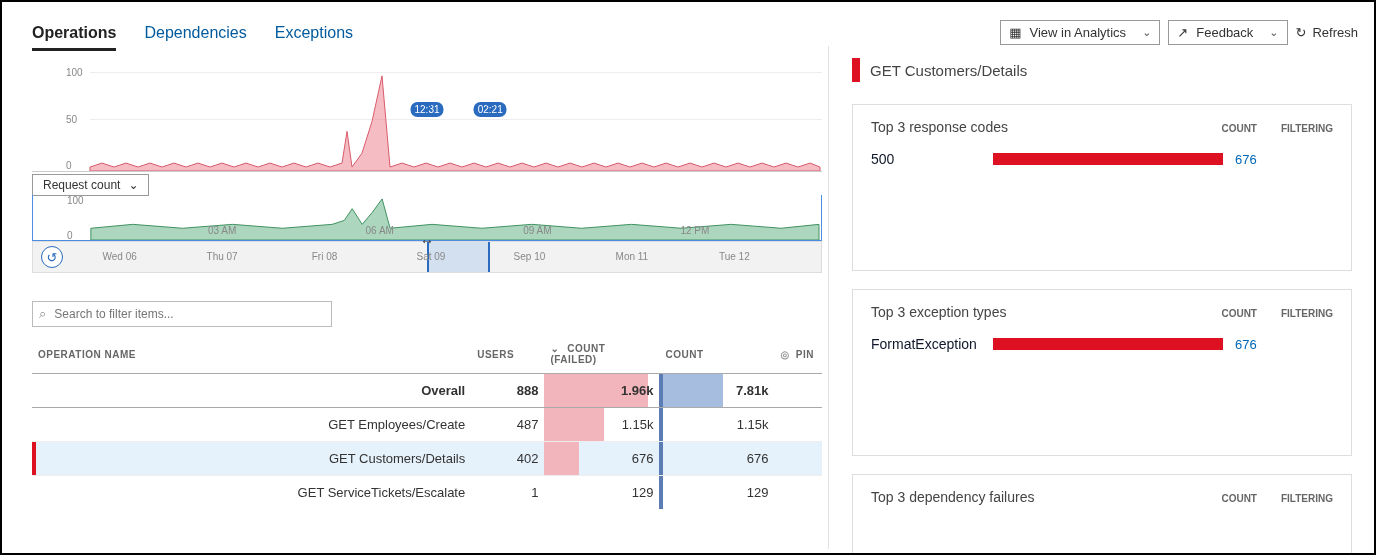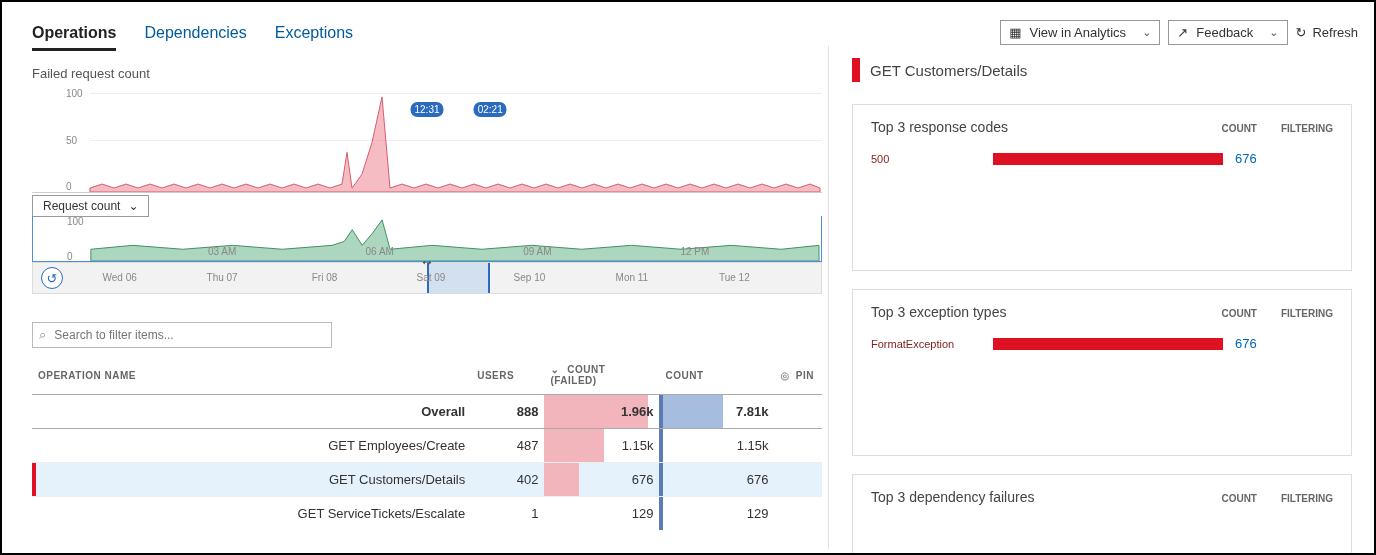--- a/index.html
+++ b/index.html
@@ -55,21 +55,21 @@
   .count-fill { background:#a7bde0; }
   .count-tick { position:absolute; left:0; top:0; bottom:0; width:4px; background:#5b7db3; }
   
   .detail-head { display:flex; align-items:center; gap:10px; font-size:15px; color:#444; margin-bottom:22px; }
   .detail-head .mark { width:8px; height:24px; background:#d12; }
   .panel { border:1px solid #ddd; padding:14px 18px 14px 18px; margin-bottom:18px; height:167px; }
   .panel-head { display:flex; align-items:baseline; justify-content:space-between; }
   .panel-title { font-size:14px; color:#444; }
   .panel-cols { display:flex; gap:24px; font-size:10px; color:#666; font-weight:600; }
   .panel-row { display:flex; align-items:center; margin-top:16px; gap:12px; }
-  .panel-row .plabel { width:110px; font-size:11px; color:#7f1d1d; }
+  .panel-row .plabel { width:110px; font-size:14px; color:#0f172a; }
   .panel-row .pbar { height:12px; background:#d12; flex:1; max-width:230px; }
   .panel-row .pval { font-size:13px; color:#0067b8; width:52px; }
 </style>
 </head>
 <body>
 
 <div class="frame">
 
   <div class="toolbar">
     <div class="tbtn">
@@ -88,21 +88,20 @@
     </div>
   </div>
 
   <div class="tabs">
     <div class="tab active">Operations</div>
     <div class="tab">Dependencies</div>
     <div class="tab">Exceptions</div>
   </div>
 
   <div class="left">
-    <div class="chart-title">Failed request count</div>
     <div class="chartbox1">
       <span class="ytick" style="top:6%">100</span>
       <div class="ygrid" style="top:6%"></div>
       <span class="ytick" style="top:50%">50</span>
       <div class="ygrid" style="top:50%"></div>
       <span class="ytick" style="top:94%">0</span>
       <svg viewBox="0 0 790 106" preserveAspectRatio="none" style="position:absolute;left:0;top:0;width:100%;height:100%">
         <path d="M58 102 L70 98 L82 102 L94 98 L106 102 L118 98 L130 102 L142 98 L154 102 L166 98 L178 102 L190 98 L202 102 L214 98 L226 102 L238 98 L250 102 L262 98 L274 102 L286 98 L298 102 L310 98 L315 66 L320 102 L330 88 L340 56 L350 10 L358 102 L370 98 L382 102 L394 98 L406 102 L418 98 L430 102 L442 98 L454 102 L466 98 L478 102 L490 98 L502 102 L514 98 L526 102 L538 98 L550 102 L562 98 L574 102 L586 98 L598 102 L610 98 L622 102 L634 98 L646 102 L658 98 L670 102 L682 98 L694 102 L706 98 L718 102 L730 98 L742 102 L754 98 L766 102 L778 98 L788 102 L788 106 L58 106 Z" fill="rgba(232,106,122,0.45)" stroke="#d95a6b" stroke-width="1"></path>
       </svg>
     </div>

